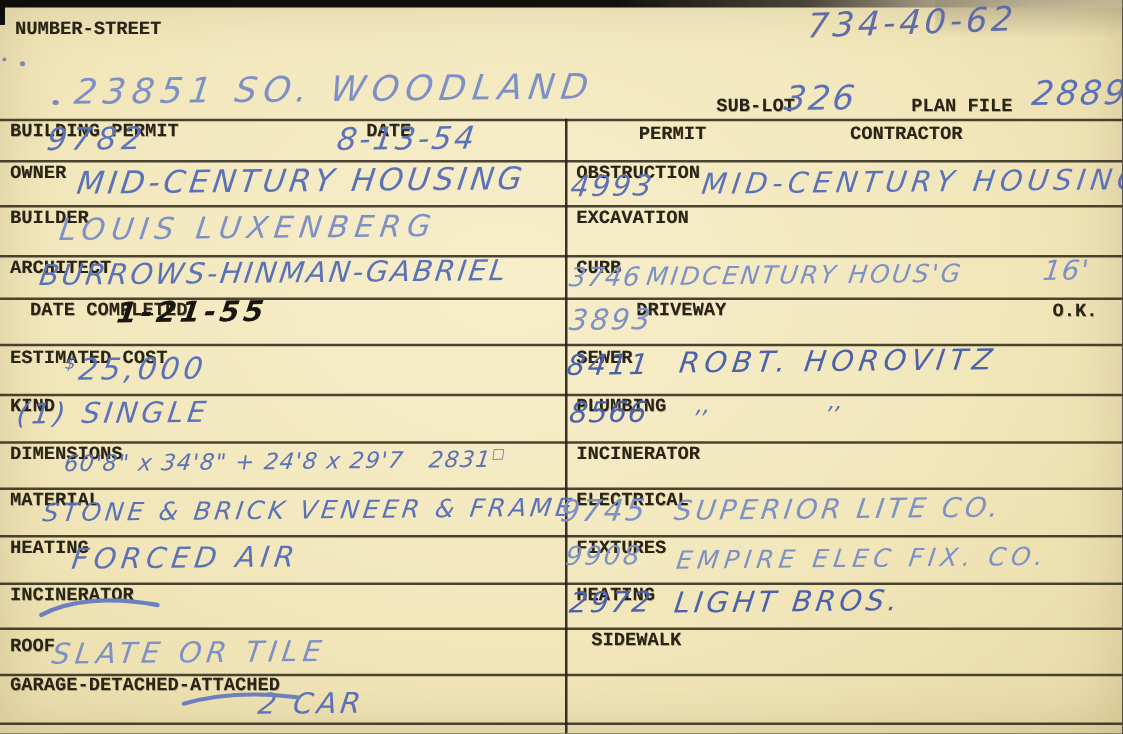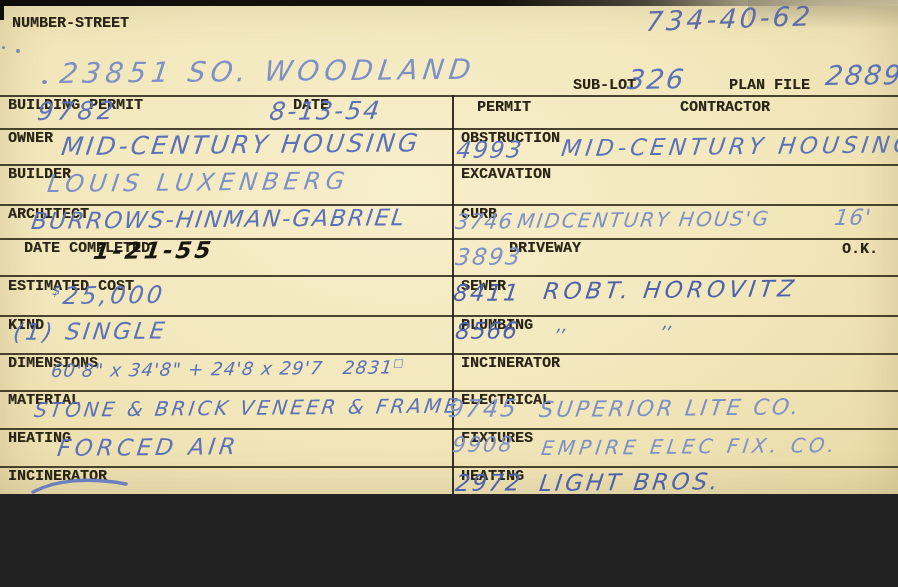--- a/index.html
+++ b/index.html
@@ -1,17 +1,17 @@
 <!DOCTYPE html>
 <html><head>
 <meta charset="utf-8">
 <style>
   html,body{margin:0;padding:0;background:#222;}
   .stage{
-    position:relative;width:898px;height:494px;overflow:hidden;
+    position:relative;width:898px;height:587px;overflow:hidden;
     background:
       radial-gradient(ellipse at 45% 38%, #f7eecb 0%, #f2e7bb 55%, #eadcab 90%, #e3d5a2 100%);
     box-shadow:inset 0 0 45px rgba(115,95,55,0.20);
     font-family:"Liberation Sans", sans-serif;
   }
   .lbl{
     position:absolute;font-family:"Liberation Mono", monospace;font-weight:700;
     font-size:15px;color:#292416;white-space:pre;line-height:1;
     text-shadow:0.4px 0.4px 0 rgba(40,34,20,0.35);
   }
@@ -104,21 +104,21 @@
   <span class="hw ink-light" style="left:40px;top:513px;font-size:23px;letter-spacing:4px;">SLATE OR TILE</span>
   <span class="hw" style="left:205px;top:553px;font-size:23px;letter-spacing:3px;">2 CAR</span>
 
   <svg class="swoosh" style="left:30px;top:476px;" width="100" height="20">
     <path d="M3,16 C25,4 58,1 96,8" fill="none" stroke="#6b80bd" stroke-width="3.5" stroke-linecap="round"></path>
   </svg>
   <svg class="swoosh" style="left:145px;top:553px;" width="98" height="14">
     <path d="M2,10 C30,2 62,1 94,5" fill="none" stroke="#6b80bd" stroke-width="3.2" stroke-linecap="round"></path>
   </svg>
 
-  <span class="lbl" style="left:477px;top:100px;">PERMIT</span>
+  <span class="lbl" style="left:511px;top:100px;">PERMIT</span>
   <span class="lbl" style="left:680px;top:100px;">CONTRACTOR</span>
 
   <span class="lbl" style="left:461px;top:131px;">OBSTRUCTION</span>
   <span class="lbl" style="left:461px;top:167px;text-align:right;">EXCAVATION</span>
   <span class="lbl" style="left:461px;top:207px;">CURB</span>
   <span class="lbl" style="left:461px;top:241px;margin-left:48px;">DRIVEWAY</span>
   <span class="lbl" style="left:842px;top:242px;font-family:Liberation Mono, monospace;">O.K.</span>
   <span class="lbl" style="left:461px;top:279px;">SEWER</span>
   <span class="lbl" style="left:461px;top:318px;">PLUMBING</span>
   <span class="lbl" style="left:461px;top:356px;">INCINERATOR</span>

